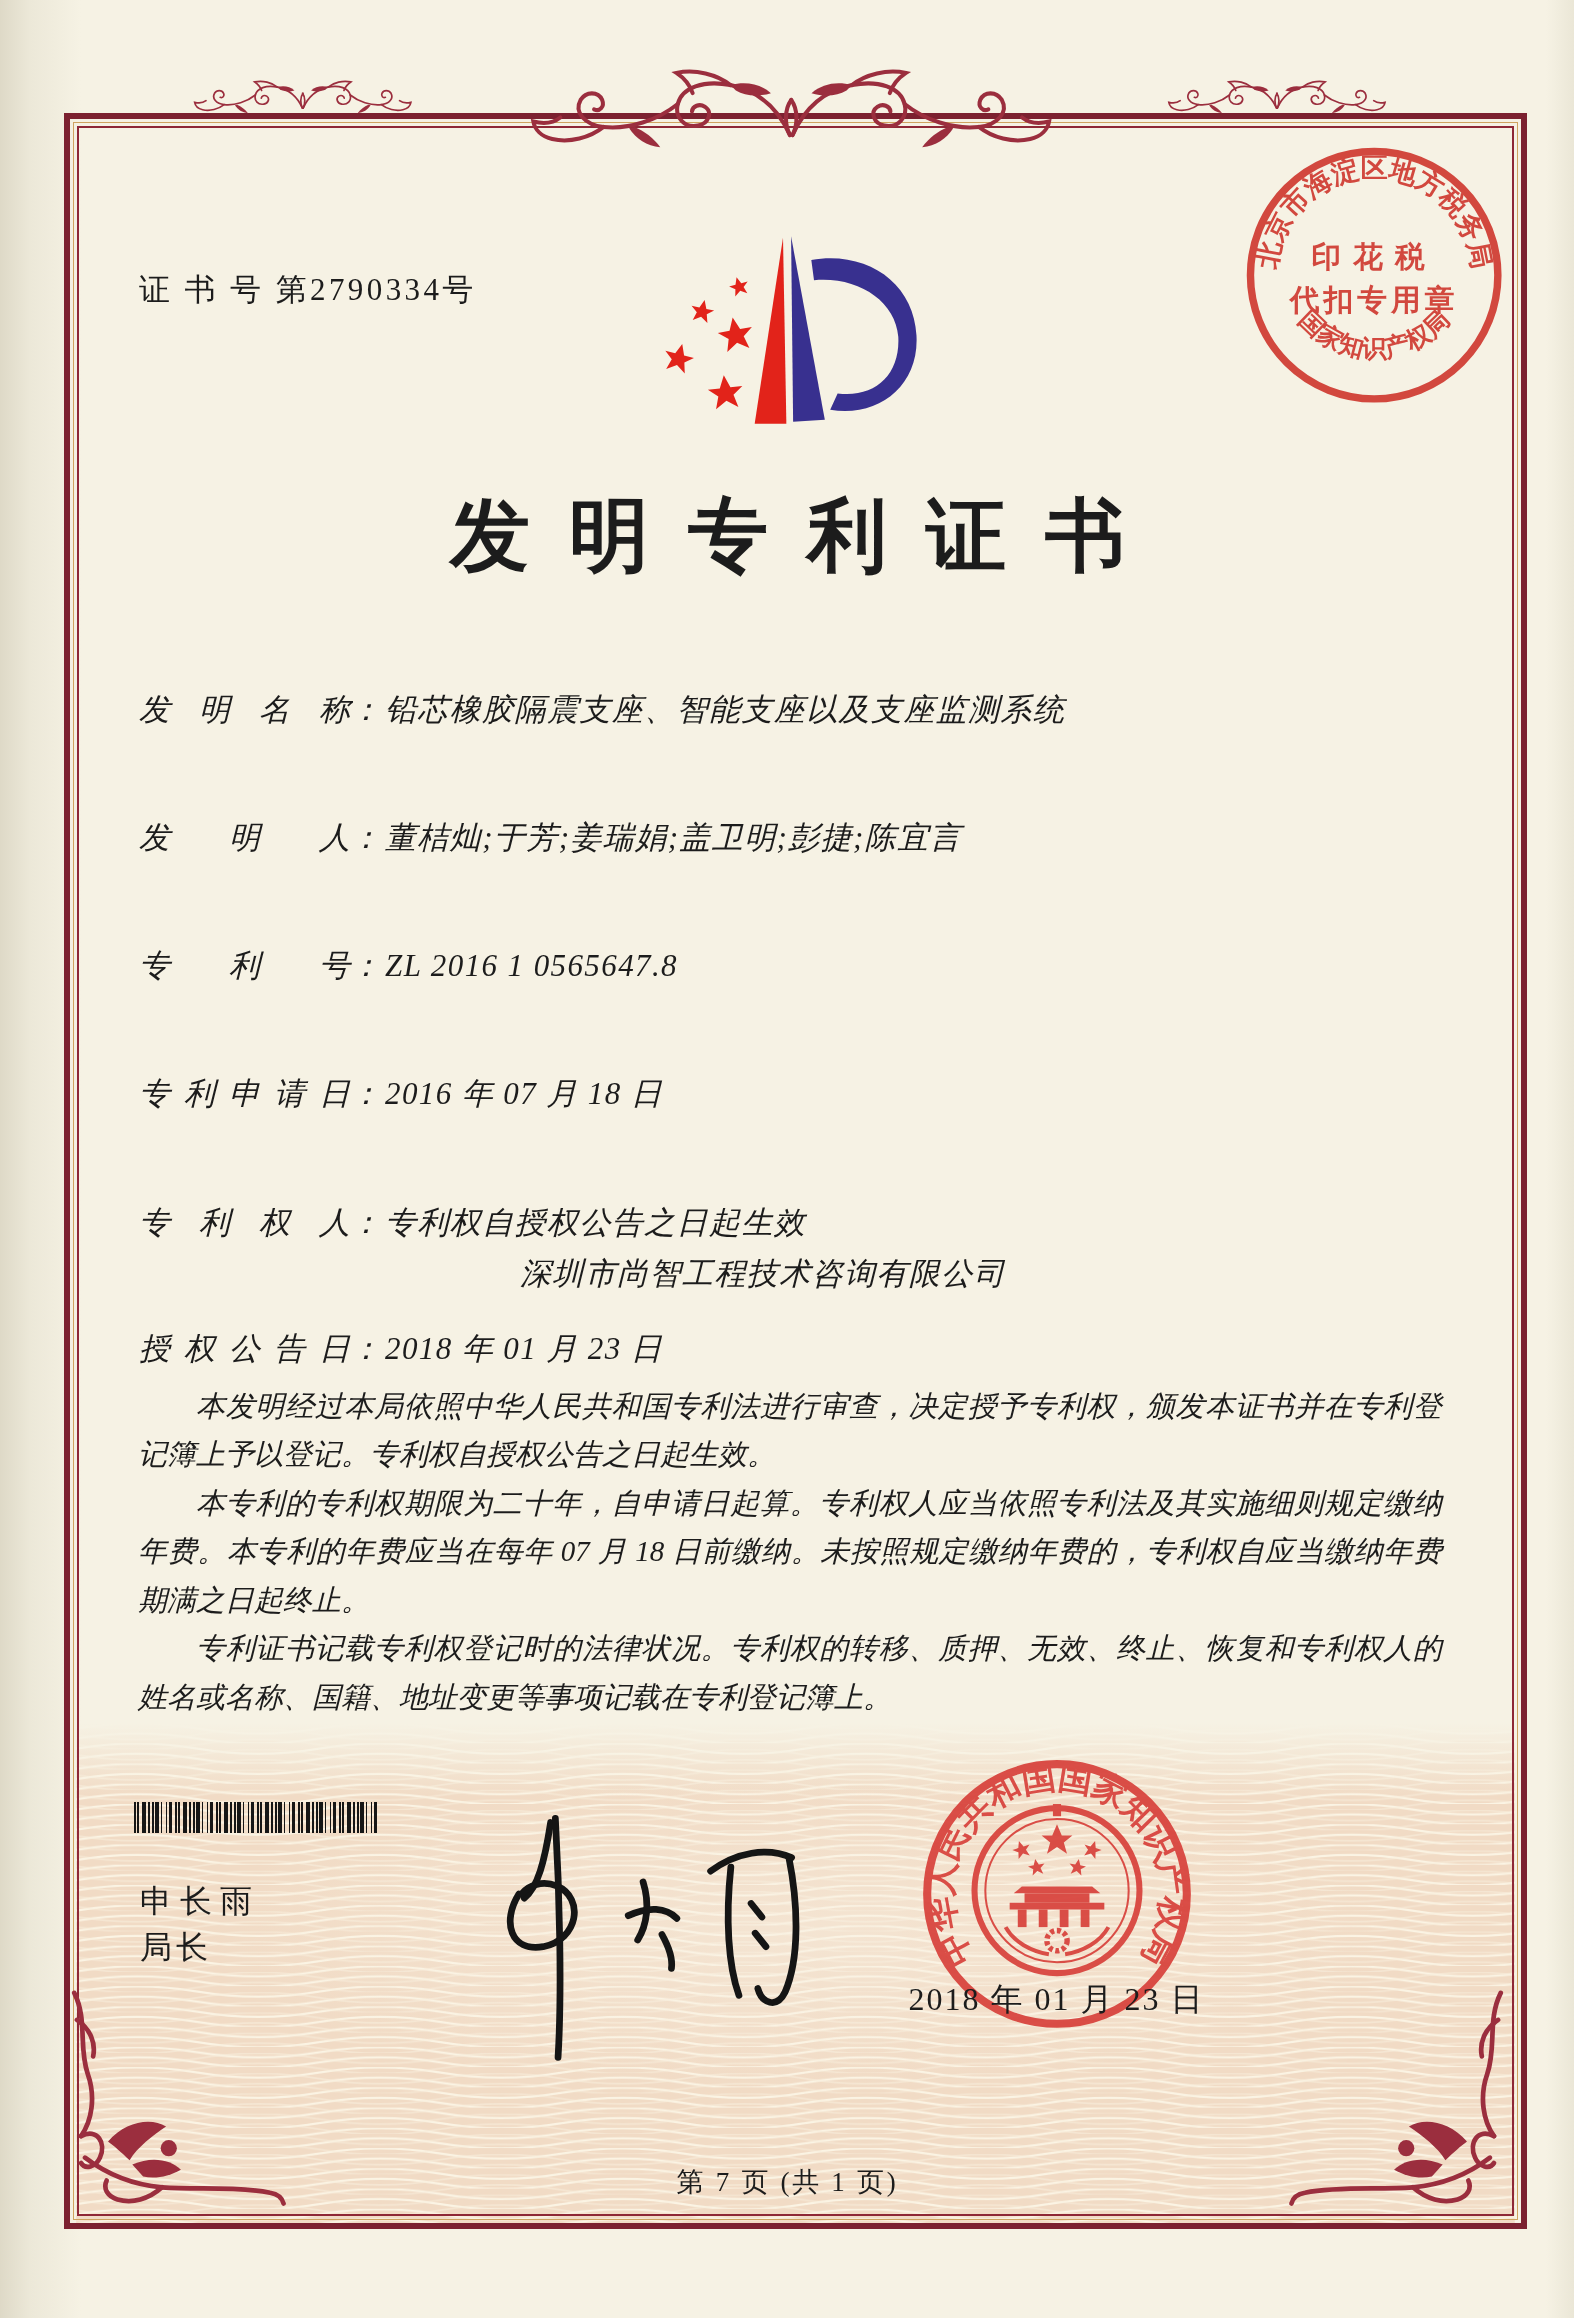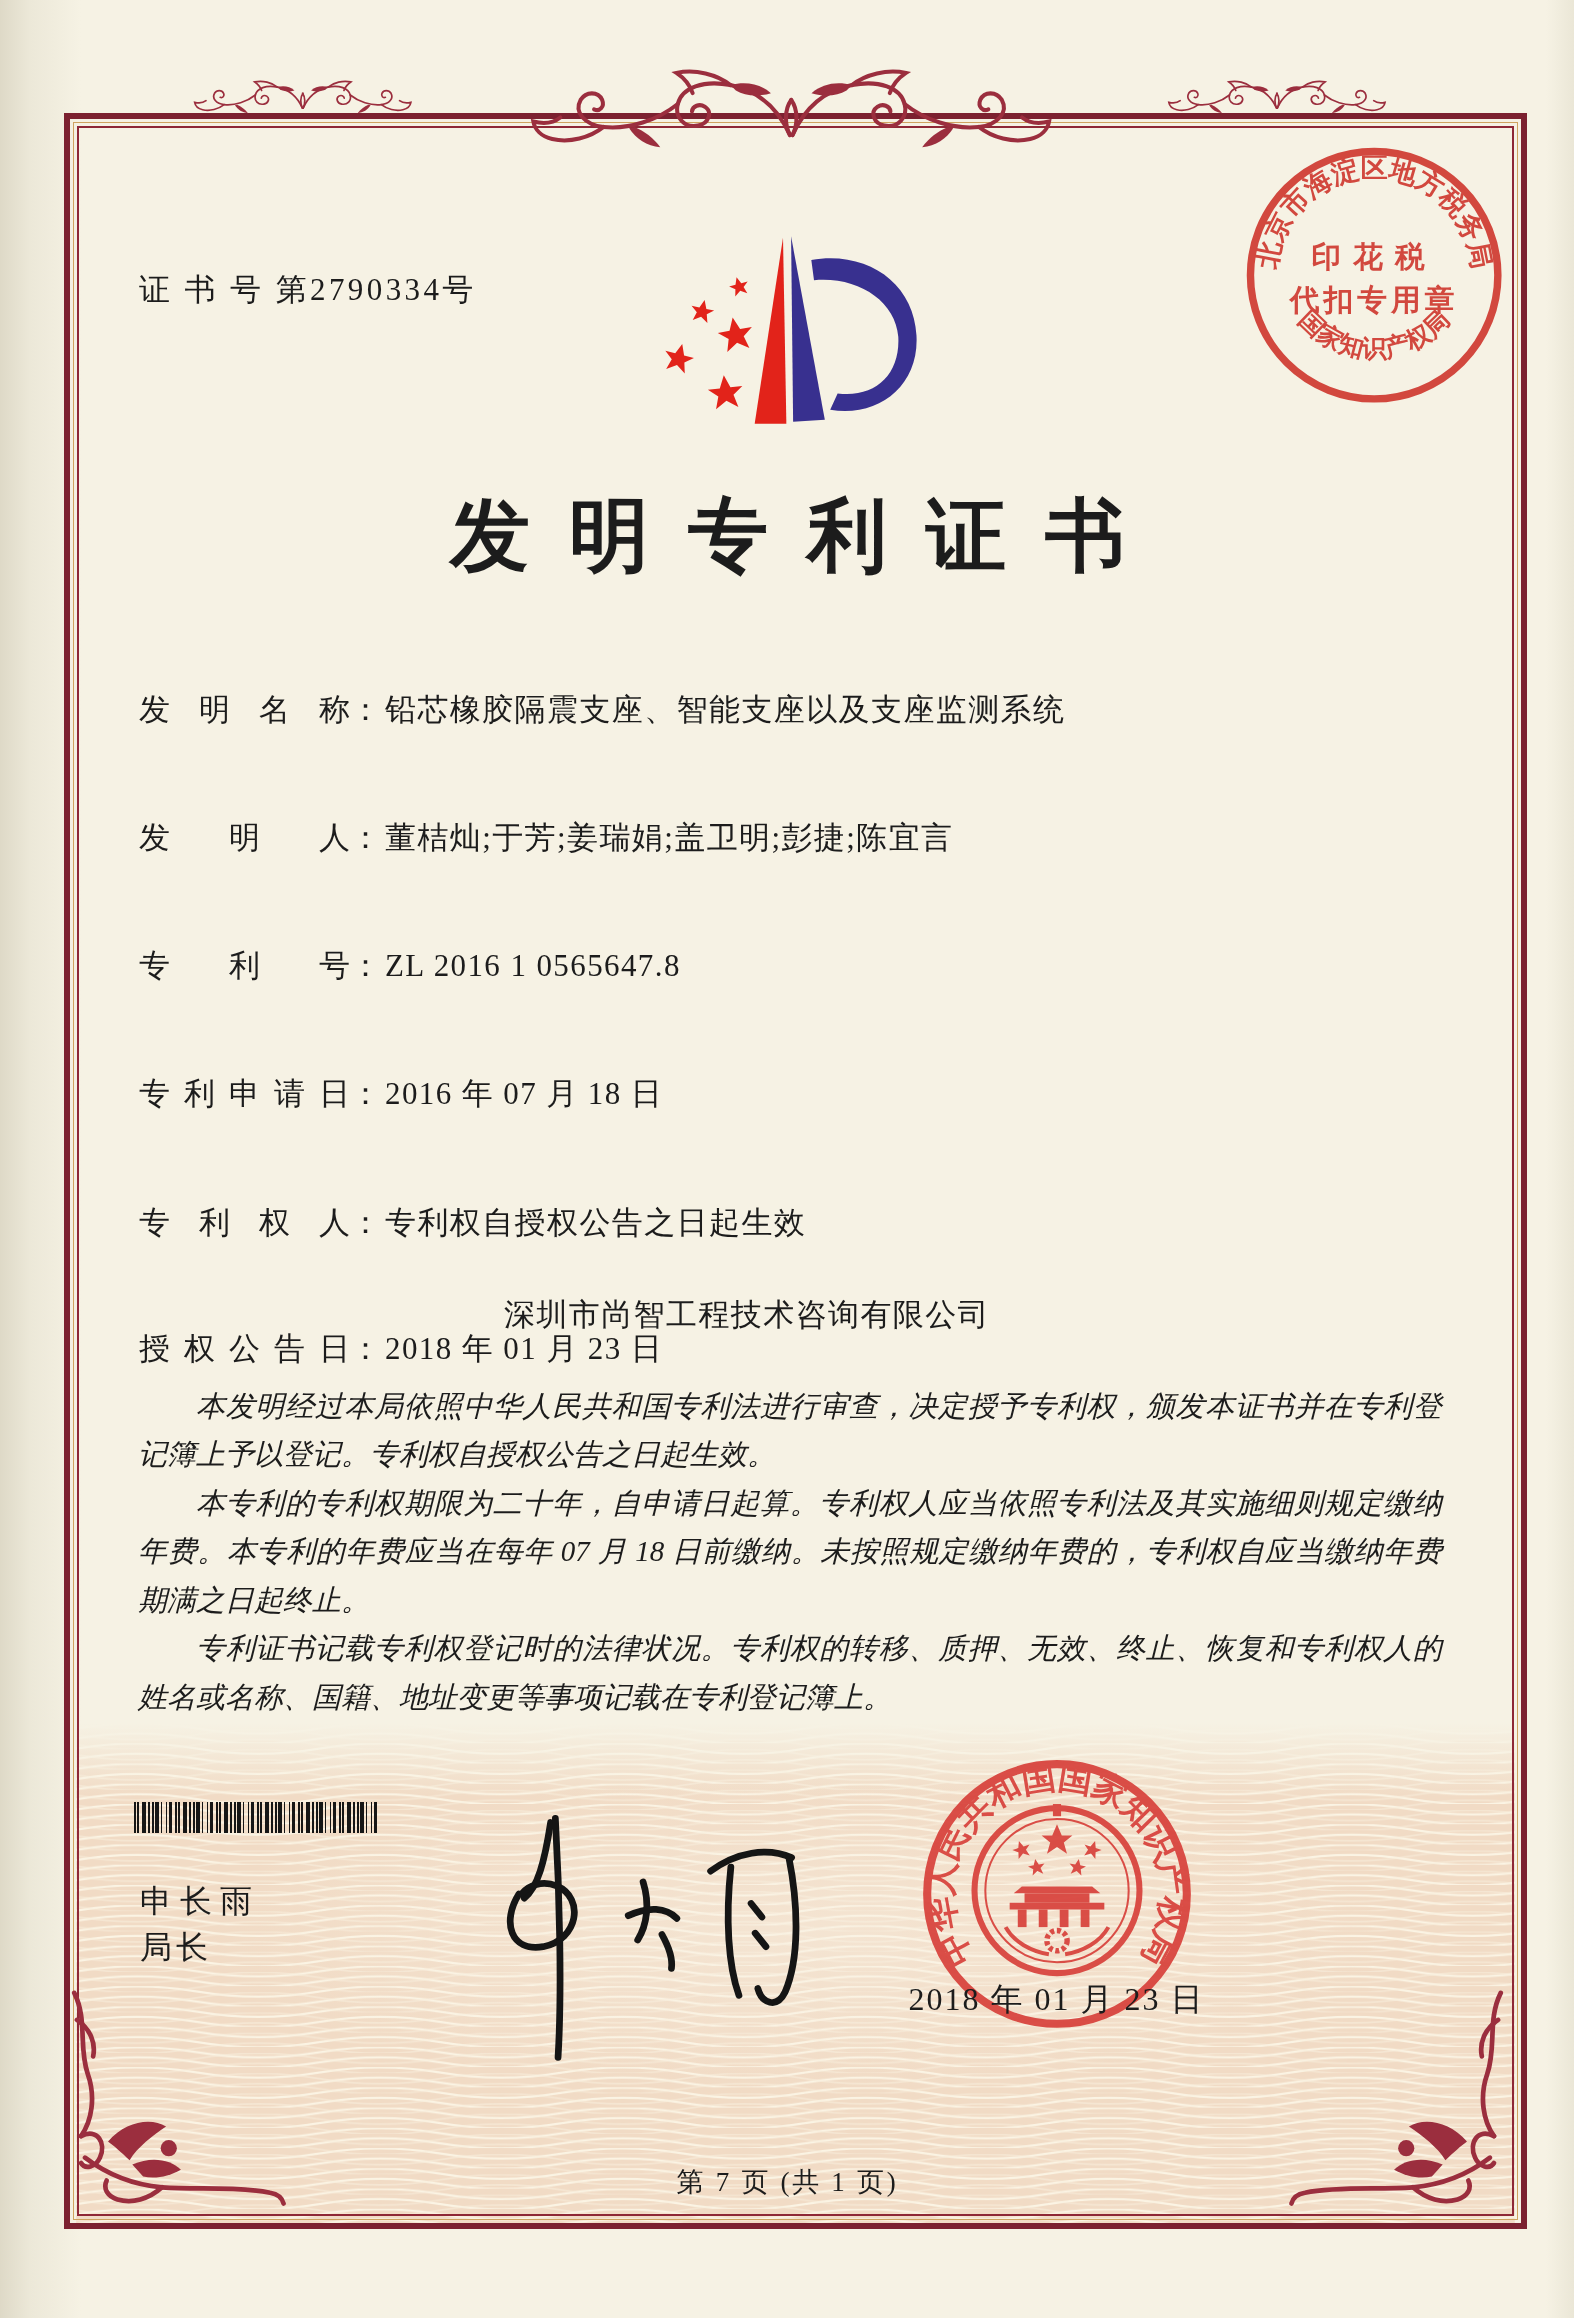--- a/index.html
+++ b/index.html
@@ -15,25 +15,25 @@
   .decor{position:absolute;left:0;top:0;z-index:3;pointer-events:none;}
   
   .waveband{position:absolute;left:76px;top:1723px;width:1439px;height:502px;z-index:1;}
   .wavefade{position:absolute;left:76px;top:1723px;width:1439px;height:502px;z-index:1;
     background:
       radial-gradient(ellipse 60% 45% at 50% 42%, rgba(248,240,226,.45), rgba(248,240,226,0) 70%),
       linear-gradient(#f6f2e4, rgba(246,242,228,0) 74px);}
   .certno{position:absolute;left:139px;top:269px;font-size:31px;letter-spacing:3.4px;z-index:5;text-align:right;}
   .title{position:absolute;left:50%;top:483px;transform:translateX(-50%);padding-left:39px;
     font-size:80px;font-weight:bold;letter-spacing:39px;white-space:nowrap;z-index:5;}
-  .field{position:absolute;left:139px;font-size:31px;z-index:5;white-space:nowrap;}
+  .field{position:absolute;left:139px;font-size:31px;z-index:5;white-space:nowrap;font-style:italic;}
   .flabel{display:inline-block;width:211px;text-align:justify;text-align-last:justify;vertical-align:top;}
   .fcolon{display:inline-block;margin-right:4px;}
   .fvalue{letter-spacing:1.4px;}
-  .fvalue2{position:absolute;left:365px;top:51px;letter-spacing:1.4px;white-space:nowrap;margin-top:41px;}
+  .fvalue2{position:absolute;left:381px;top:51px;letter-spacing:1.4px;white-space:nowrap;}
   .bodytext{position:absolute;left:138px;top:1382px;width:1304px;z-index:5;
     font-size:29px;line-height:1.67;text-align:justify;font-style:italic;}
   .bodytext p{margin:0;text-indent:2em;}
   .barcode{position:absolute;left:134px;top:1802px;width:244px;height:31px;z-index:5;
     background:repeating-linear-gradient(90deg,#161616 0 2px,transparent 2px 3.4px,#161616 3.4px 4.7px,
       transparent 4.7px 8px,#161616 8px 12px,transparent 12px 14px,#161616 14px 15.5px,
       transparent 15.5px 18px,#161616 18px 19.6px,transparent 19.6px 21px,#161616 21px 25px,
       transparent 25px 27px,#161616 27px 28px,transparent 28px 32px,#161616 32px 33px,
       transparent 33px 35px,#161616 35px 38px,transparent 38px 41px);}
   .signer-title{position:absolute;left:140px;top:1926px;font-size:32px;letter-spacing:4px;z-index:5;}

